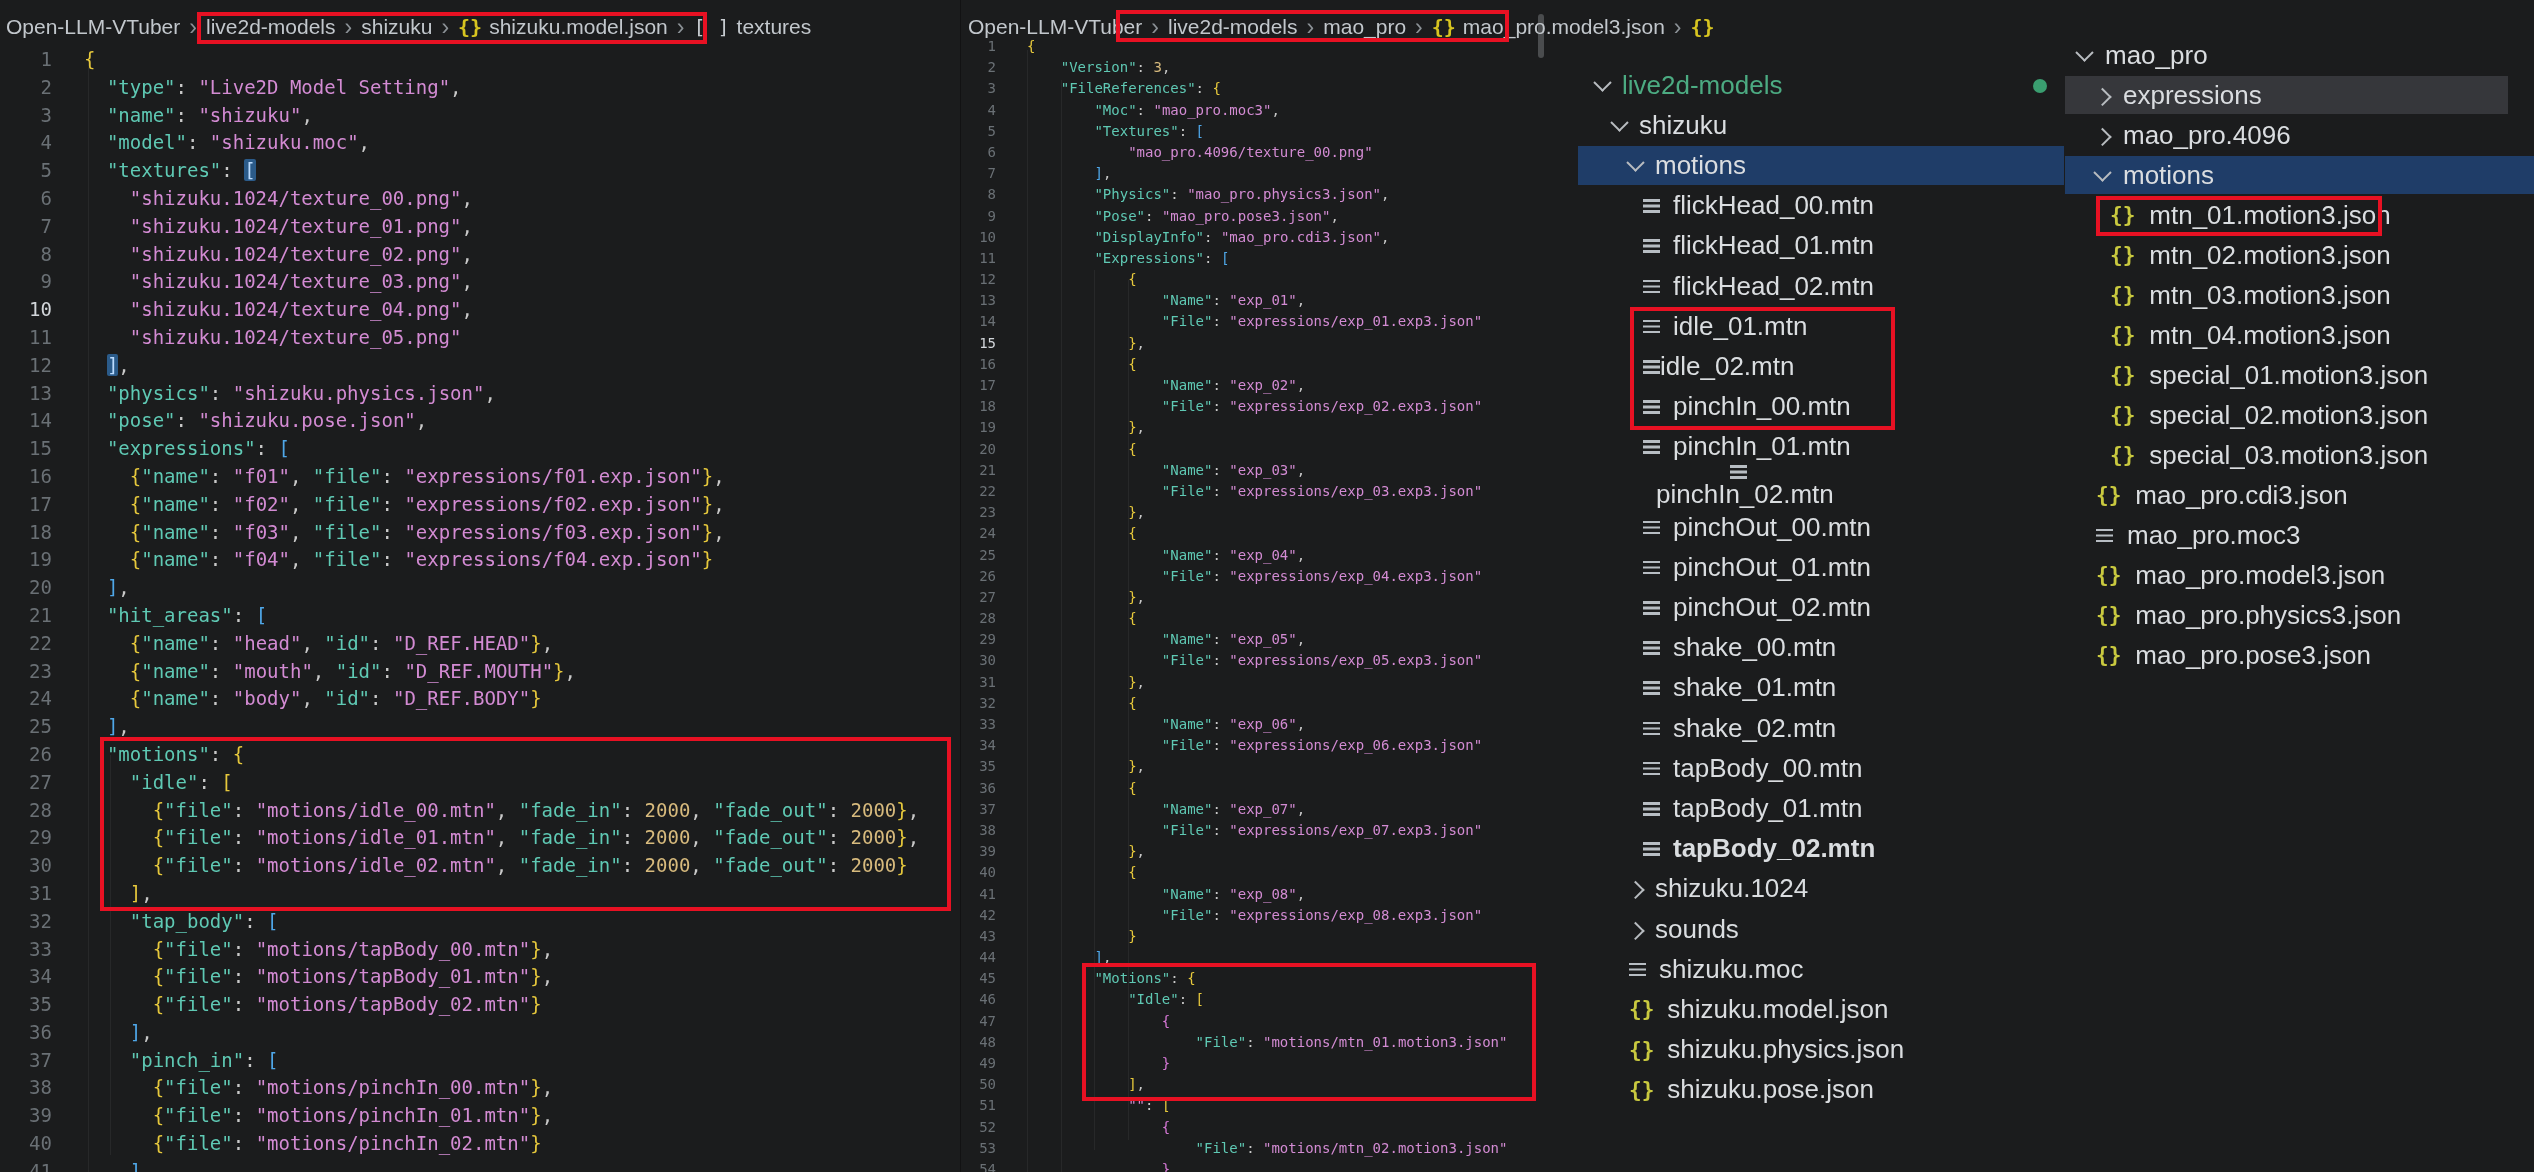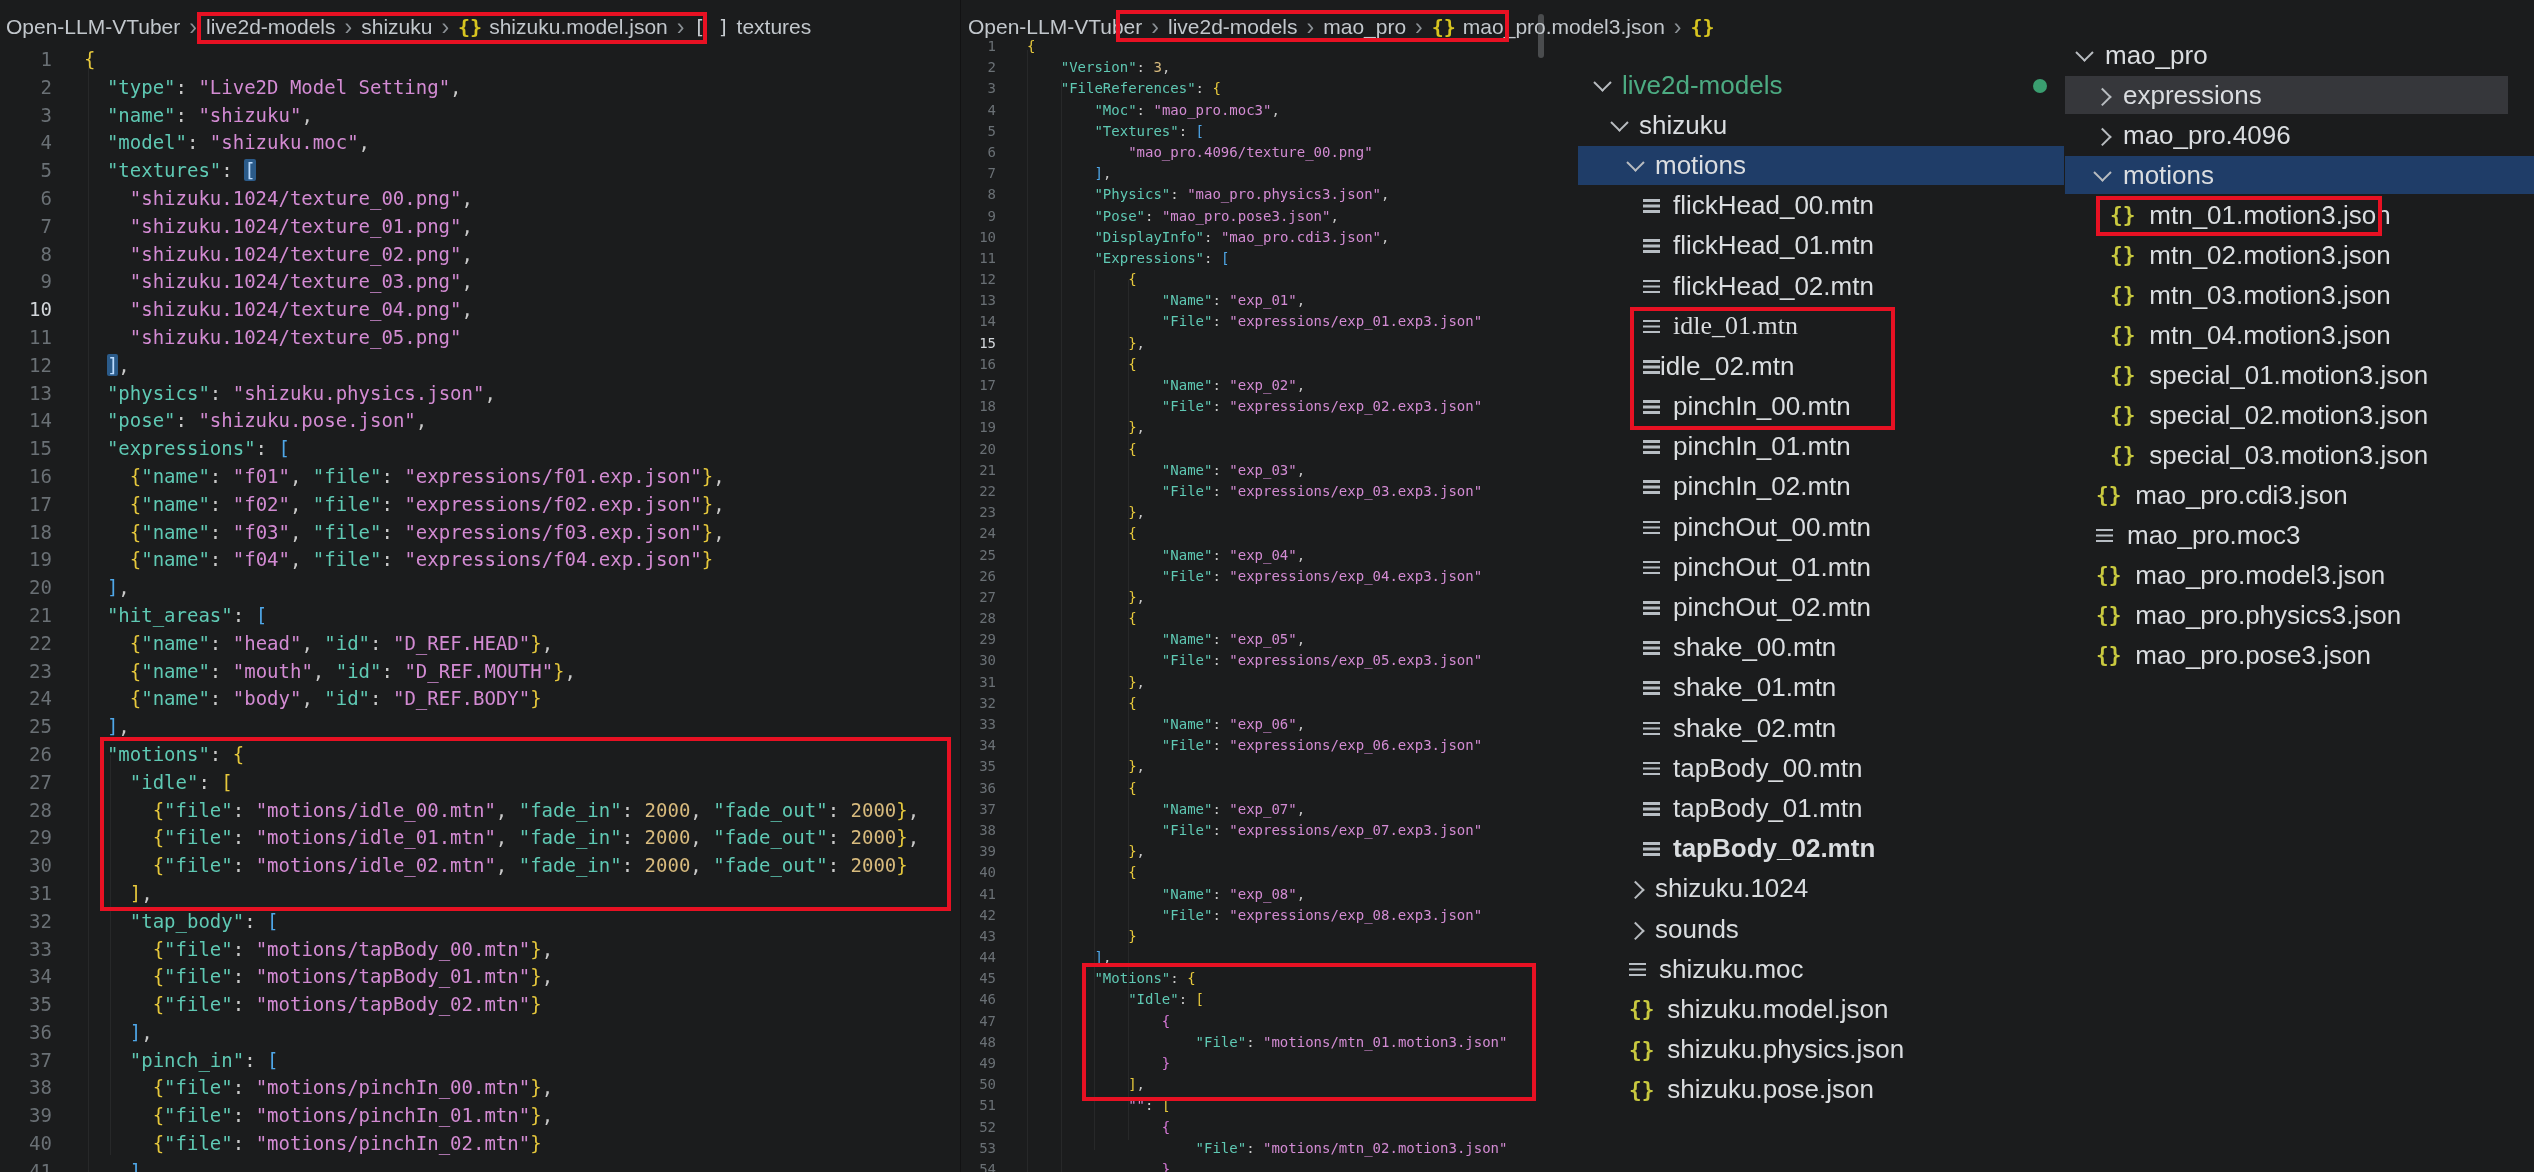--- a/index.html
+++ b/index.html
@@ -217,21 +217,21 @@
         <span class="lbl" style="margin-left:13px;">flickHead_01.mtn</span>
       </span>
     </div>
     <div class="row" style="height:40.2px">
       <span class="inner" style="margin-left:65px;"> 
         <span class="ico-lines"></span>
         <span class="lbl" style="margin-left:13px;">flickHead_02.mtn</span>
       </span>
     </div>
     <div class="row" style="height:40.2px">
-      <span class="inner" style="margin-left:65px;font-family:Liberation Serif, serif;"> 
+      <span class="inner" style="margin-left:65px;"> 
         <span class="ico-lines"></span>
         <span class="lbl" style="margin-left:13px;">idle_01.mtn</span>
       </span>
     </div>
     <div class="row" style="height:40.2px">
       <span class="inner" style="margin-left:65px;"> 
         <span class="ico-lines"></span>
         <span class="lbl" style="margin-left:0;">idle_02.mtn</span>
       </span>
     </div>
@@ -241,21 +241,21 @@
         <span class="lbl" style="margin-left:13px;">pinchIn_00.mtn</span>
       </span>
     </div>
     <div class="row" style="height:40.2px">
       <span class="inner" style="margin-left:65px;"> 
         <span class="ico-lines"></span>
         <span class="lbl" style="margin-left:13px;">pinchIn_01.mtn</span>
       </span>
     </div>
     <div class="row" style="height:40.2px">
-      <span class="inner" style="margin-left:65px;"> 
+      <span class="inner" style="margin-left:65px;flex-direction:column;"> 
         <span class="ico-lines"></span>
         <span class="lbl" style="margin-left:13px;">pinchIn_02.mtn</span>
       </span>
     </div>
     <div class="row" style="height:40.2px">
       <span class="inner" style="margin-left:65px;"> 
         <span class="ico-lines"></span>
         <span class="lbl" style="margin-left:13px;">pinchOut_00.mtn</span>
       </span>
     </div>

